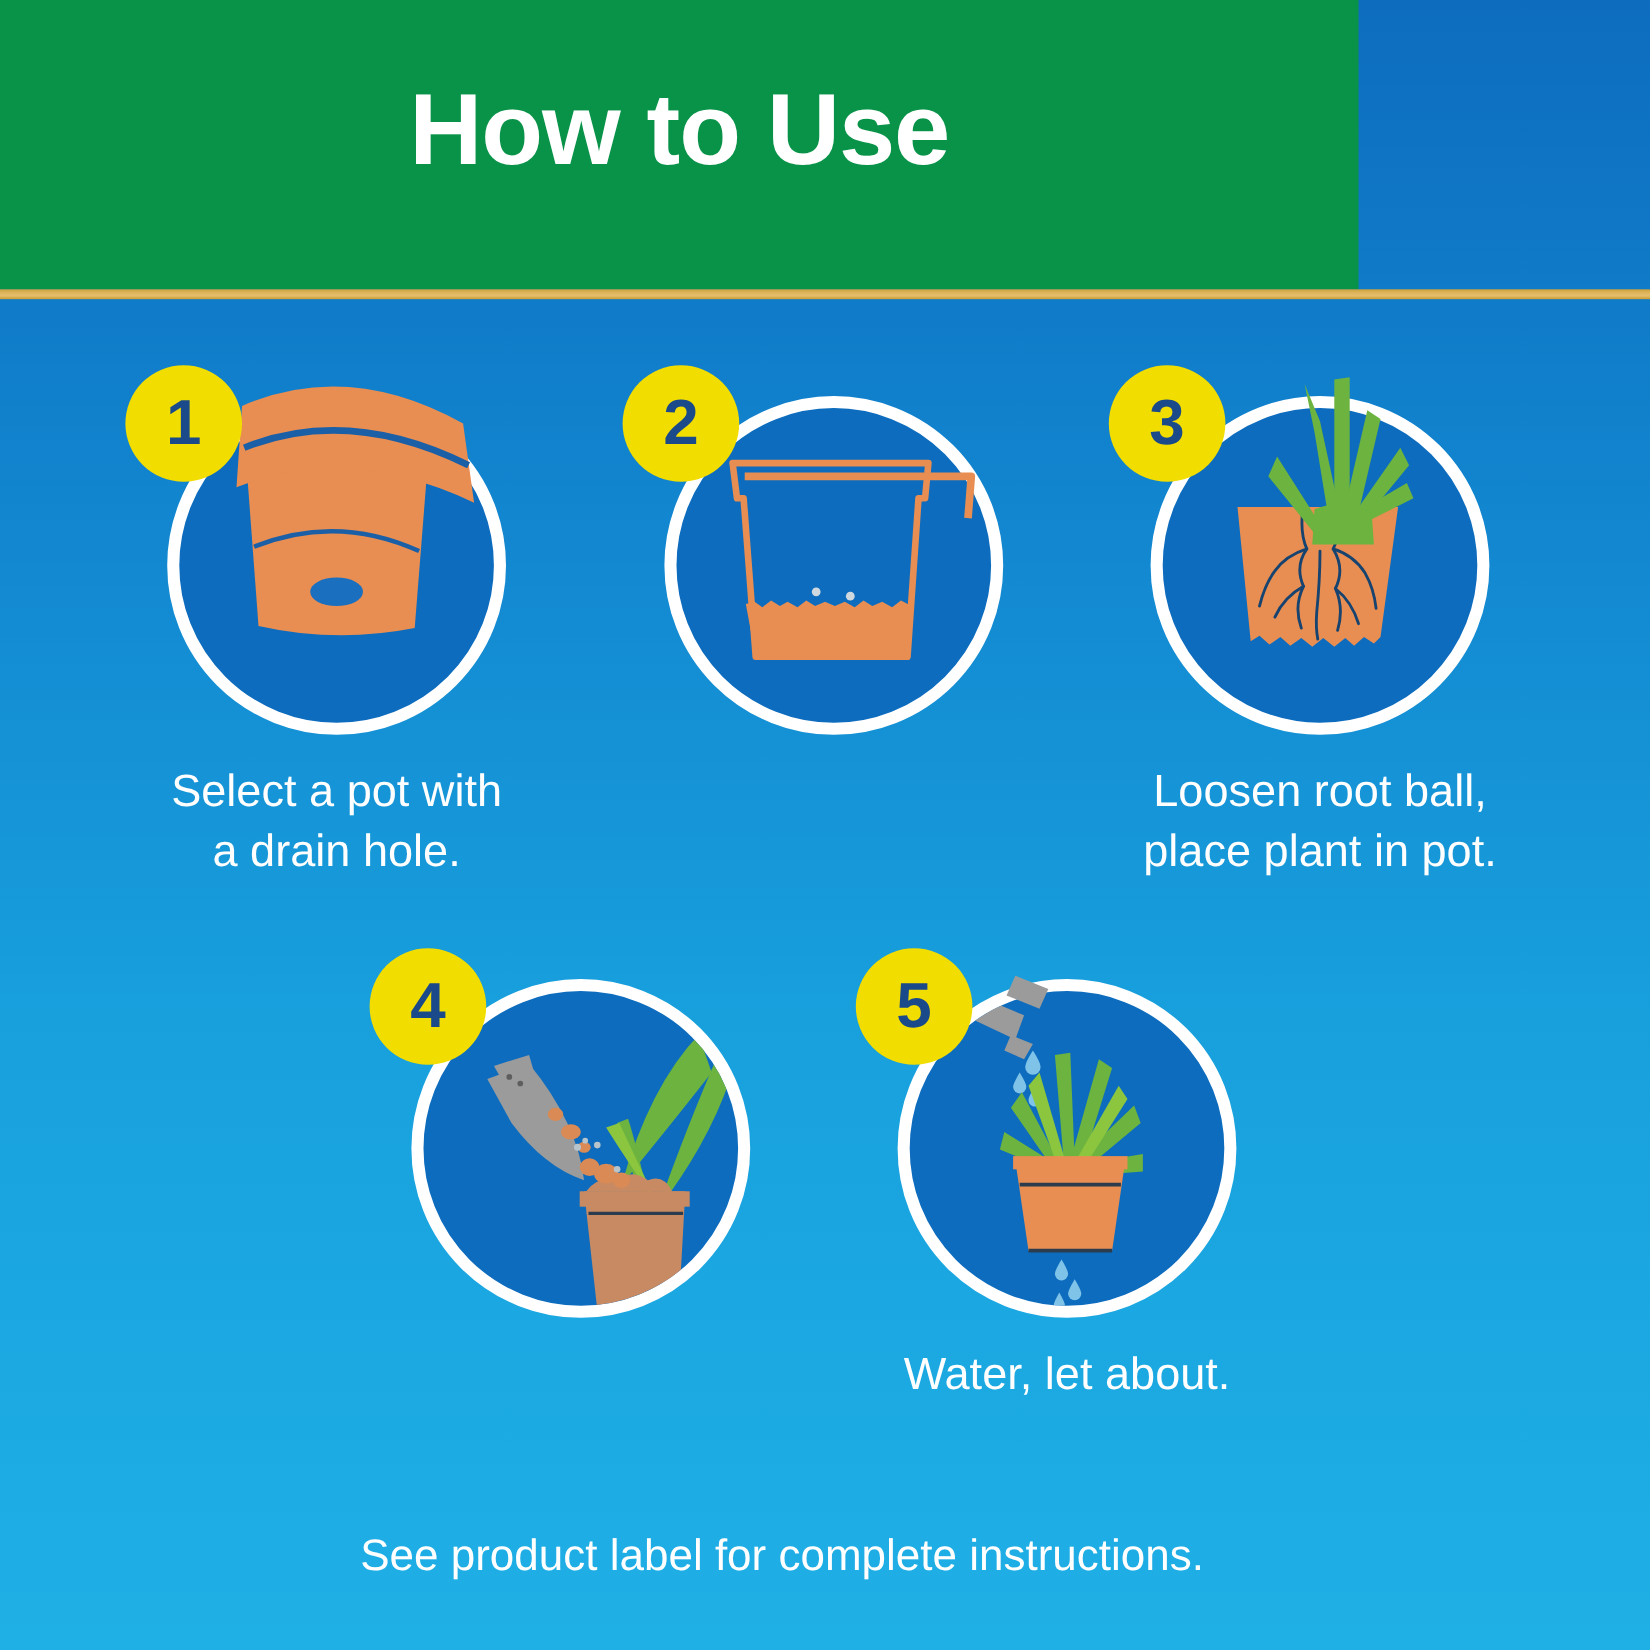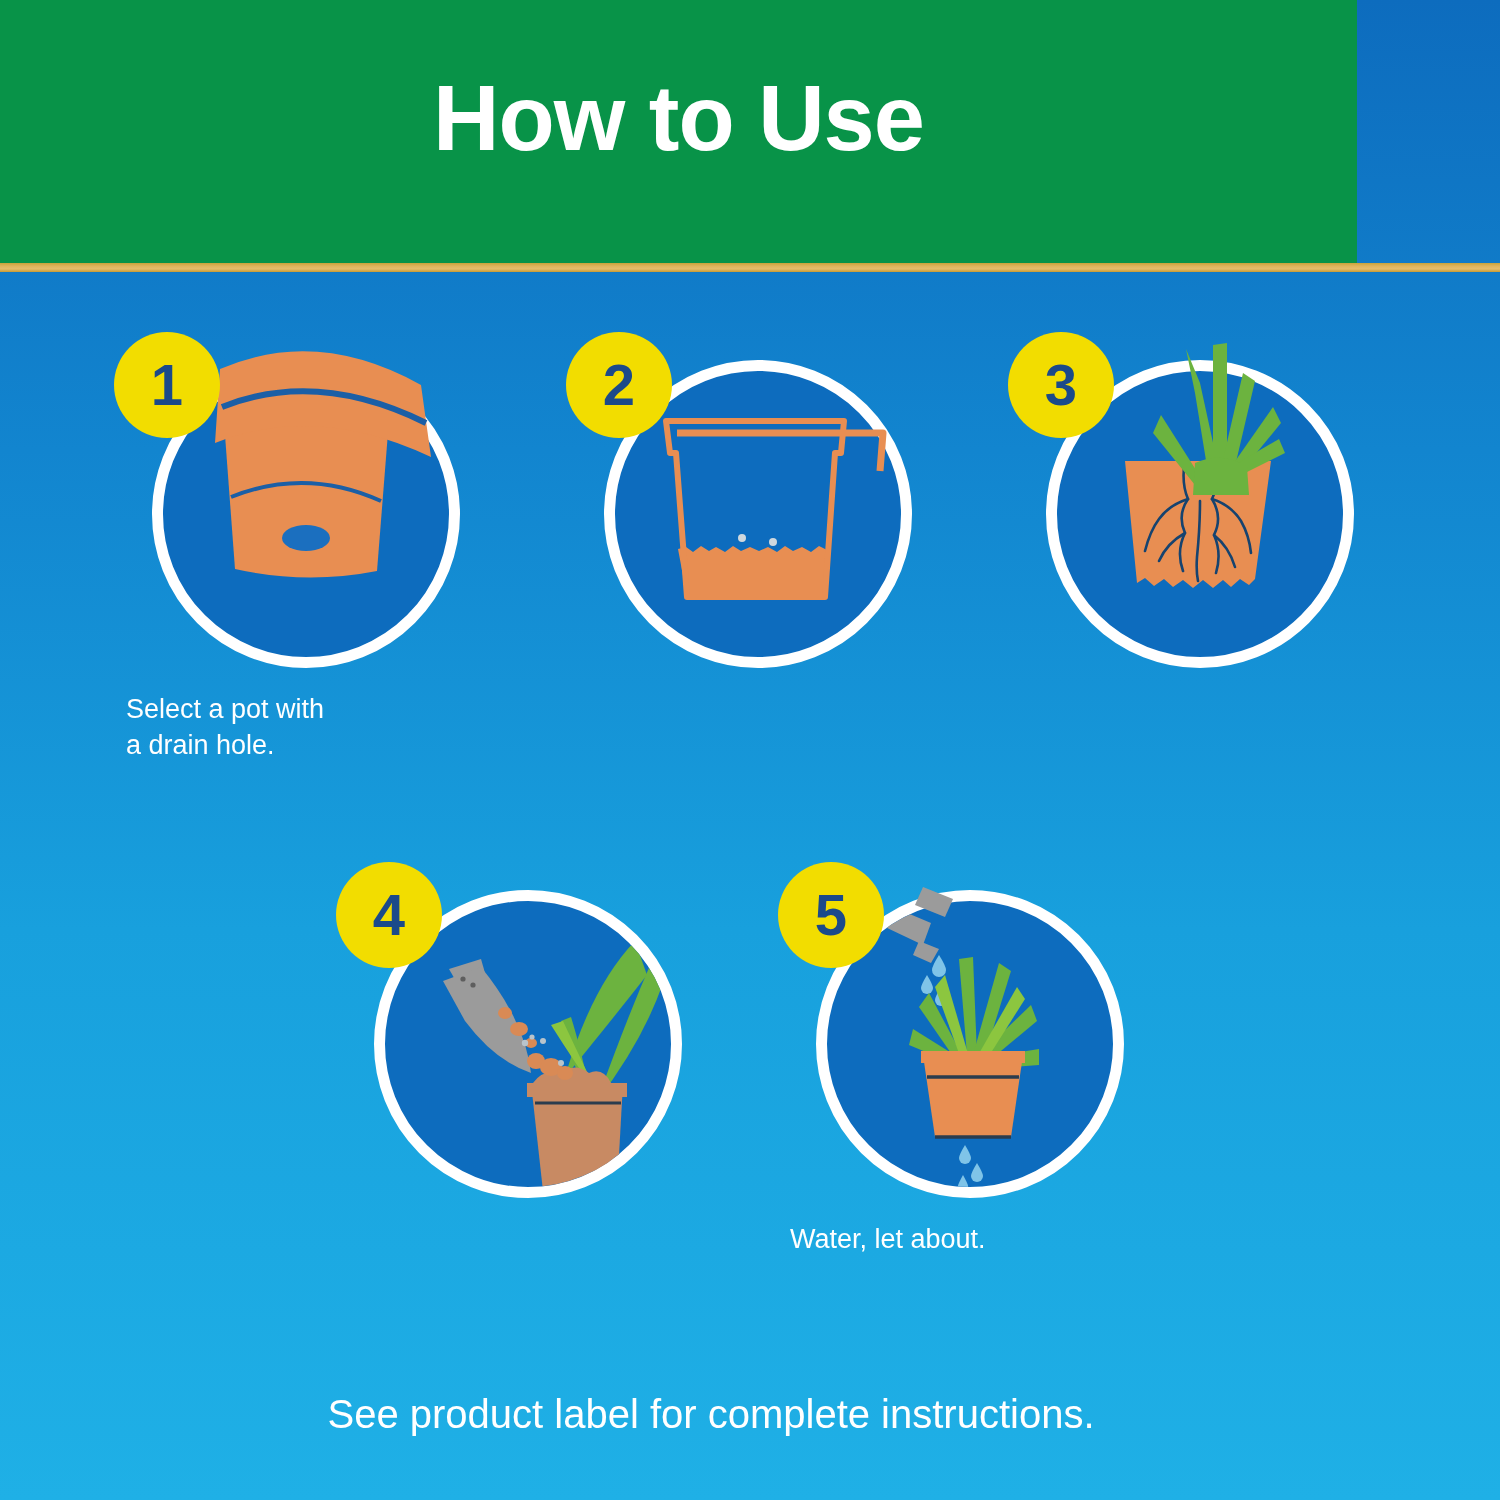--- a/index.html
+++ b/index.html
@@ -15,21 +15,21 @@
     position: relative;
     width: 1500px;
     height: 1500px;
     background: linear-gradient(to bottom, #0d6cbe 0%, #1285cf 30%, #18a0dd 62%, #1fb0e6 100%);
   }
 
   
   #header-band {
     position: absolute;
     top: 0; left: 0;
-    width: 1357px;
+    width: 1235px;
     height: 263px;
     background: #089348;
     display: flex;
     align-items: center;
     justify-content: center;
   }
 
   #page-title {
     color: #ffffff;
     font-size: 92px;
@@ -100,23 +100,23 @@
     font-weight: bold;
     display: flex;
     align-items: center;
     justify-content: center;
     z-index: 6;
     line-height: 1;
   }
 
   .caption {
     margin-top: 24px;
-    text-align: left;
+    text-align: center;
     color: #ffffff;
-    font-size: 27px;
+    font-size: 41px;
     line-height: 1.32;
     white-space: pre-line;
   }
 
   
   #step-1 { left: 126px;  top: 360px; }
   #step-2 { left: 578px;  top: 360px; }
   #step-3 { left: 1020px; top: 360px; }
   
   #step-4 { left: 348px;  top: 890px; }
@@ -235,20 +235,22 @@
               <path d="M166 170 L124 104 L116 122 L158 174 Z"></path>
               <path d="M170 170 L242 128 L248 142 L180 176 Z"></path>
             </g>
 
             <path d="M158 152 Q186 140 210 156 L212 184 L156 184 Z" fill="#6cb33f"></path>
           </svg>
         </div>
       </div>
       <div class="badge">3</div>
     </div>
+    <div class="caption">Loosen root ball,
+place plant in pot.</div>
   </div>
 
   <div class="step" id="step-4">
     <div class="circle-wrap">
       <div class="circle">
         <div class="clip">
           <div class="art">
             <svg viewBox="0 0 286 286">
 
               <g fill="#6cb33f">

